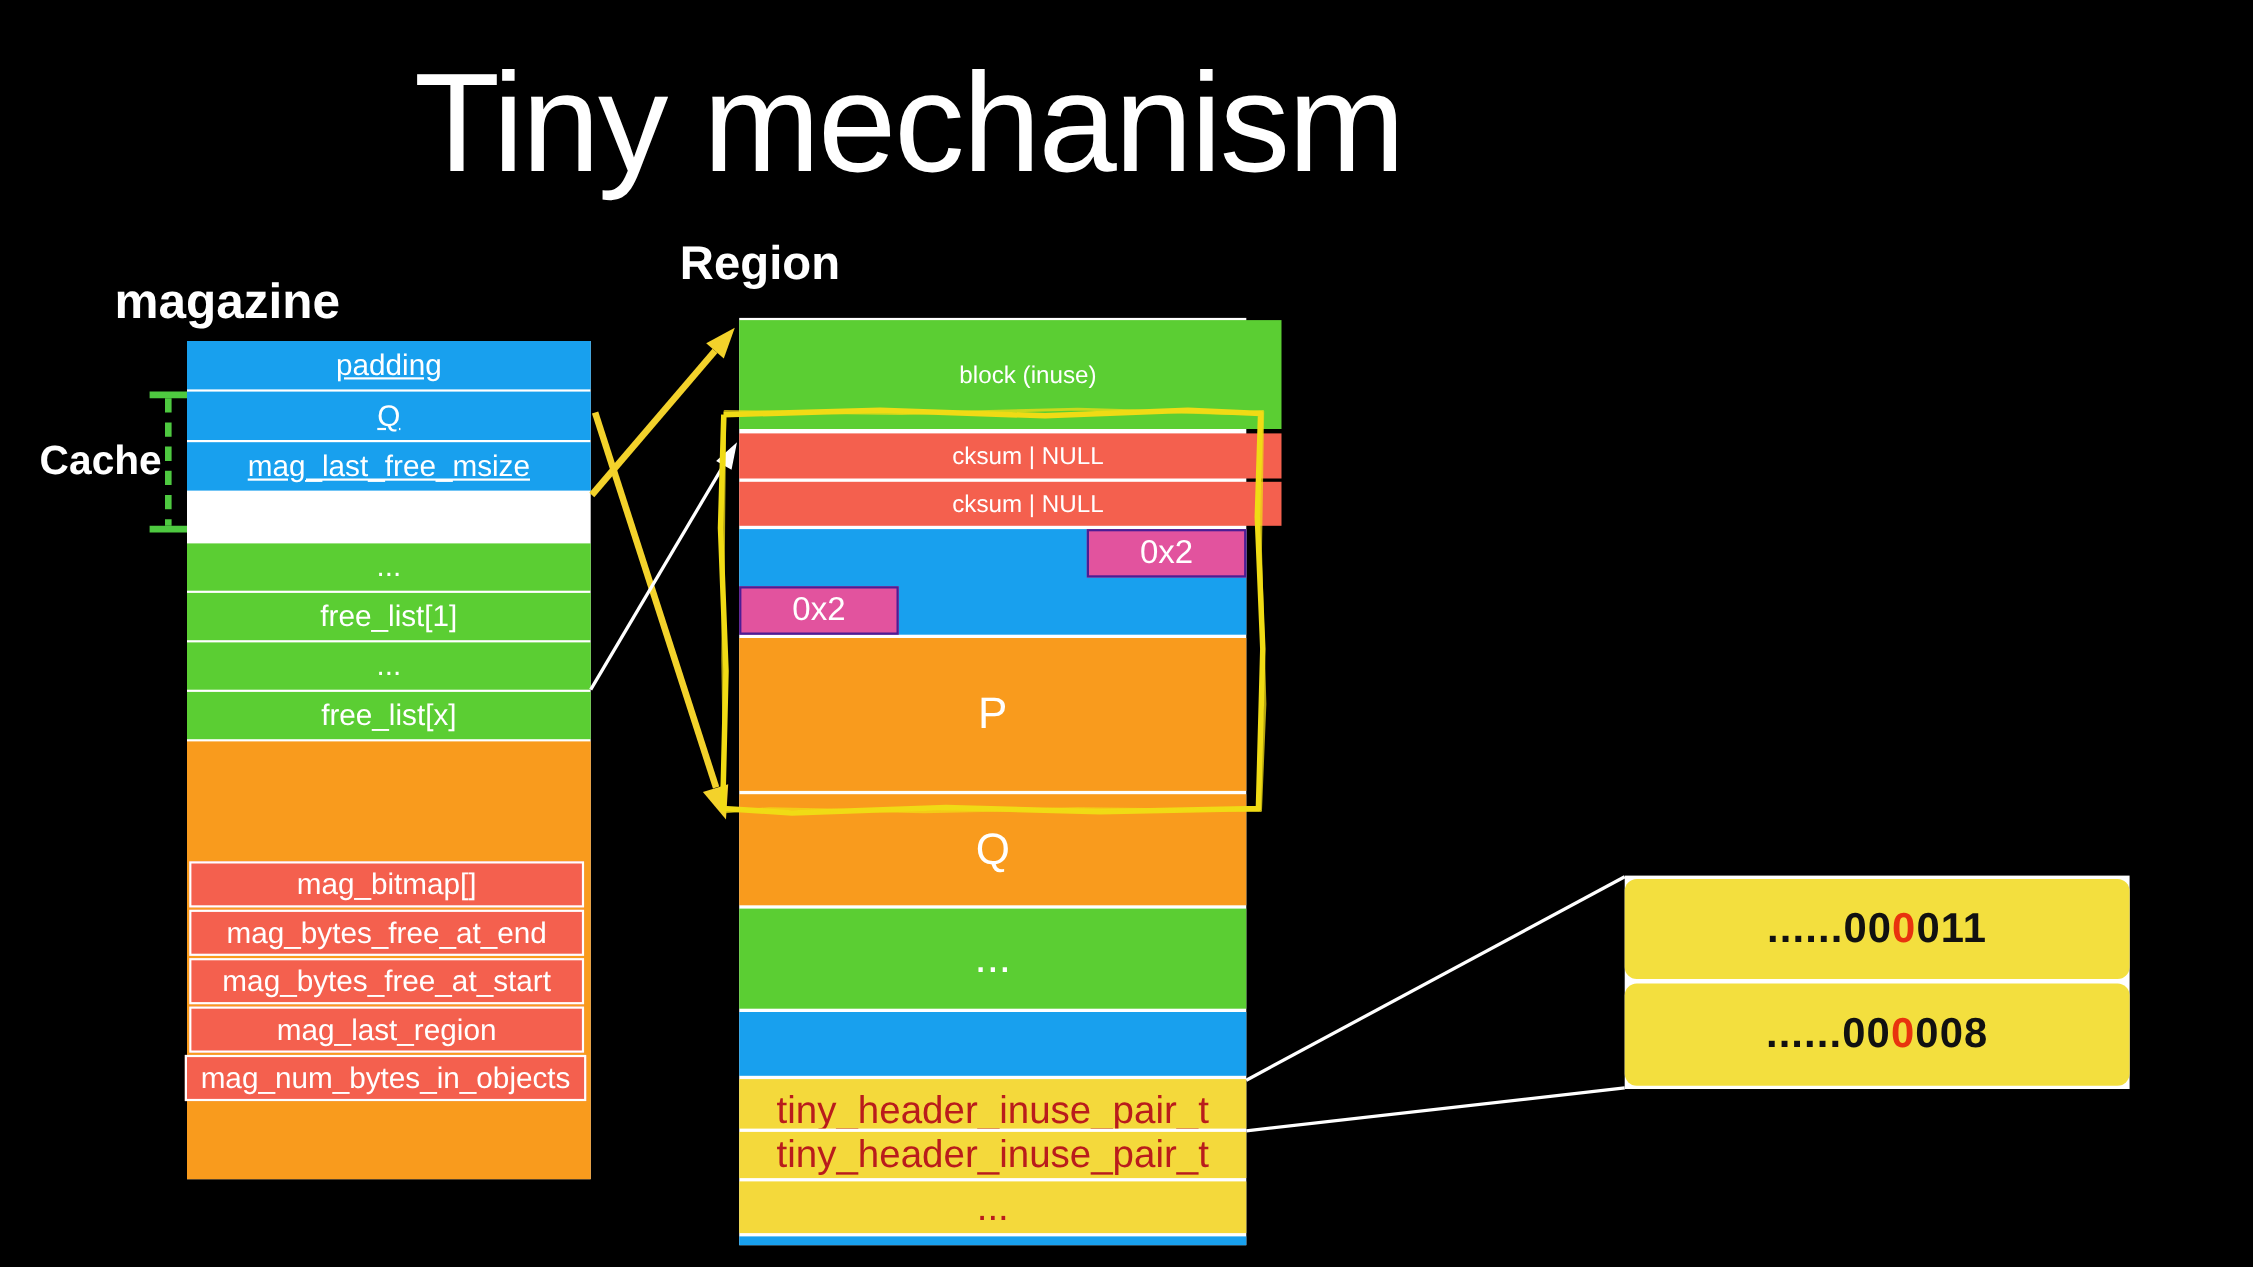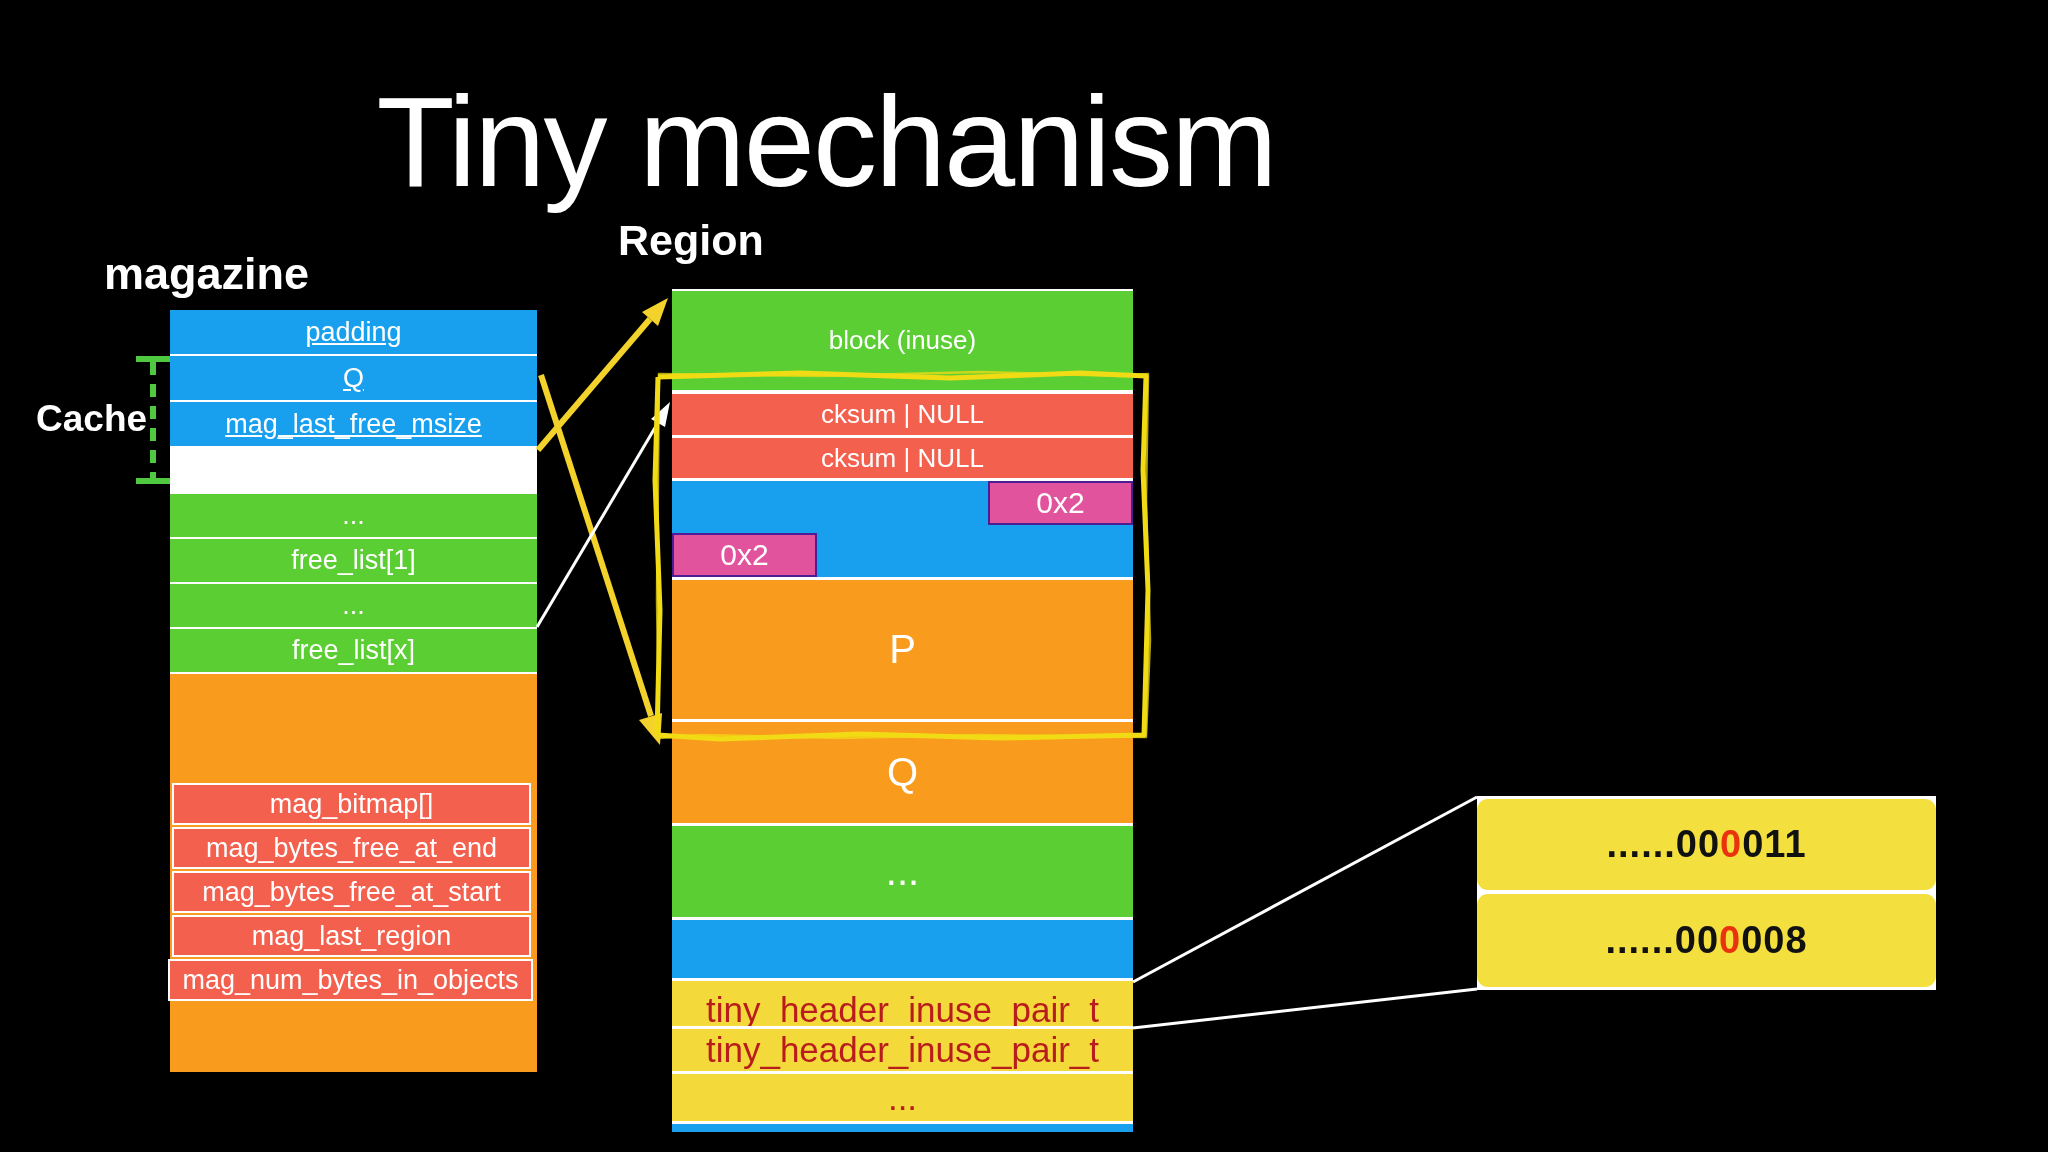--- a/index.html
+++ b/index.html
@@ -1,20 +1,20 @@
 <!DOCTYPE html>
 <html style="--blue: #18a0ee; --green: #5bce33; --orange: #f99b1d; --salmon: #f4604e; --pink: #e2539e; --yellow-row: #f4d93b; --yellow-box: #f3df3e; --highlight-yellow: #f0db15; --arrow-yellow: #f3d22b; --red-digit: #e8330e; --cache-green: #4ec940;"><head>
 <meta charset="utf-8">
 <style>
   html,body{margin:0;padding:0;background:#000;}
   #slide{position:relative;width:2048px;height:1152px;background:#000;overflow:hidden;
          font-family:"Liberation Sans", sans-serif;}
   .abs{position:absolute;}
   #title{top:38px;left:0;width:1652px;text-align:center;color:#fff;font-size:128px;
-         font-weight:500;letter-spacing:-2px;margin-top:30px;}
+         font-weight:500;letter-spacing:-2px;}
   .seclabel{color:#fff;font-weight:700;}
   #magazine-label{left:104px;top:248px;font-size:45px;}
   #region-label{left:618px;top:216px;font-size:43px;}
   #cache-label{left:36px;top:398px;font-size:37px;}
 
   .col{position:absolute;background:#fff;}
   #mag-col{left:170px;top:310px;width:367px;height:762px;}
   #reg-col{left:672px;top:289px;width:461px;height:843px;}
   #bit-col{left:1477px;top:796px;width:459px;height:194px;}
 
@@ -27,21 +27,21 @@
   .yellowrow{background:var(--yellow-row,#f4d93b);color:#111;}
   .bitrow{background:var(--yellow-box,#f3df3e);color:#111;border-radius:11px;}
 
   .statrow{position:absolute;left:2px;width:359px;height:42px;border:2px solid #fff;
            box-sizing:border-box;display:flex;align-items:center;justify-content:center;
            color:#fff;font-size:27px;background:var(--salmon,#f4604e);}
   .tag{position:absolute;border:2px solid #4c1d95;box-sizing:border-box;display:flex;
        align-items:center;justify-content:center;color:#fff;font-size:30px;
        background:var(--pink,#e2539e);}
   .bigtxt{font-size:40px;}
-  .medtxt{font-size:26px;}
+  .medtxt{font-size:22px;padding-left:32px;}
   .tinytxt{font-size:35px;color:#b91c1c;}
   .clipund{overflow:hidden;align-items:flex-start;}
   .clipund span{line-height:58px;}
   .bittxt{font-size:38px;font-weight:700;color:#111;letter-spacing:1px;}
   .reddigit{color:var(--red-digit,#e8330e);}
   svg{position:absolute;left:0;top:0;pointer-events:none;}
   #overlay{z-index:20;}
   .lnY{stroke:var(--arrow-yellow,#f3d22b);stroke-width:6;fill:none;}
   .hdY{fill:var(--arrow-yellow,#f3d22b);stroke:none;}
   .lnW{stroke:#fff;stroke-width:3;fill:none;}

